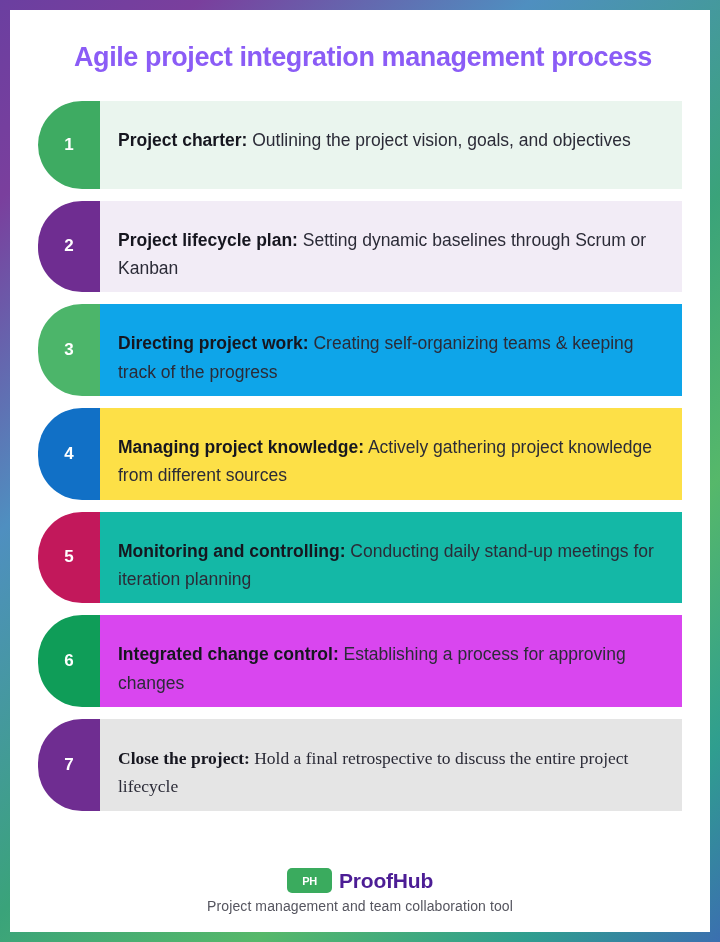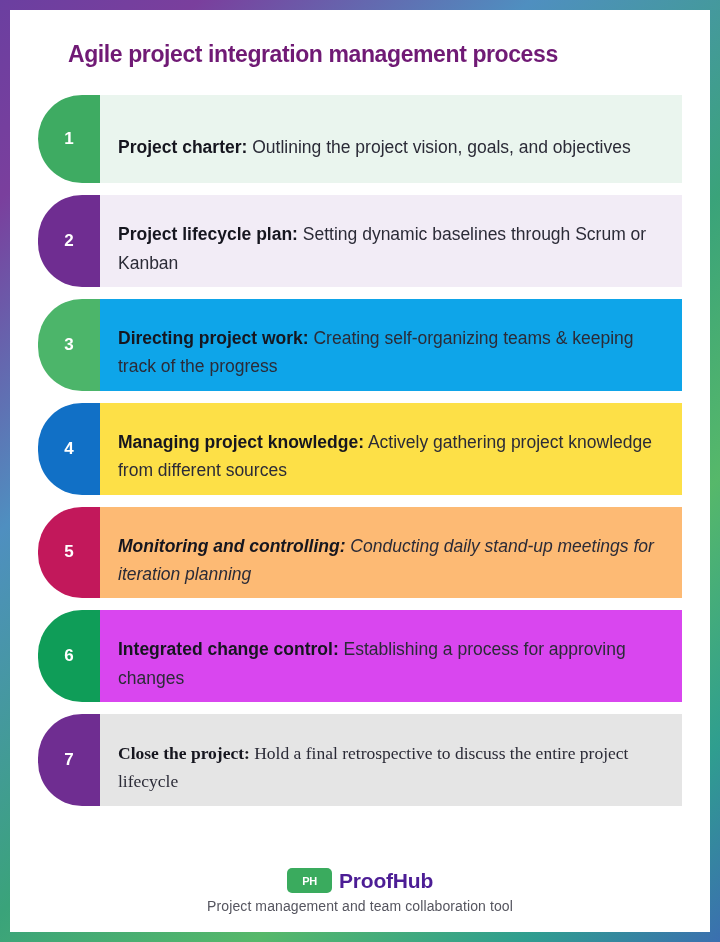--- a/index.html
+++ b/index.html
@@ -22,25 +22,25 @@
 
   .poster-inner {
     position: relative;
     width: 100%;
     height: 100%;
     background: #ffffff;
     padding: 22px 28px 0 28px;
   }
 
   .title {
-    text-align: left;
-    font-size: 23px;
+    text-align: right;
+    font-size: 27px;
     line-height: 1.28;
     font-weight: bold;
-    color: #701a75;
+    color: #8b5cf6;
     letter-spacing: -0.4px;
     padding: 8px 30px 0 30px;
   }
 
   .steps {
     margin-top: 26px;
   }
 
   .step {
     position: relative;
@@ -58,21 +58,21 @@
     align-items: center;
     justify-content: center;
     color: #ffffff;
     font-size: 17px;
     font-weight: bold;
   }
 
   .body {
     flex: 1 1 auto;
     display: flex;
-    align-items: center;
+    align-items: flex-start;
     padding: 25px 20px 10px 18px;
   }
 
   .body p {
     font-size: 17.5px;
     line-height: 1.62;
     color: #2b2b37;
   }
 
   .body b {
@@ -165,21 +165,21 @@
         </div>
         <div class="body" style="background: #fde047;">
           <p><b>Managing project knowledge:</b><span> Actively gathering project knowledge from different sources</span></p>
         </div>
       </div>
 
       <div class="step">
         <div class="badge" style="background: rgb(194, 24, 91);">
           <span>5</span>
         </div>
-        <div class="body" style="background: #fdba74; font-style: italic;">
+        <div class="body" style="background: #14b8a6;">
           <p><b>Monitoring and controlling:</b><span> Conducting daily stand-up meetings for iteration planning</span></p>
         </div>
       </div>
 
       <div class="step">
         <div class="badge" style="background: rgb(15, 157, 88);">
           <span>6</span>
         </div>
         <div class="body" style="background: #d946ef;">
           <p><b>Integrated change control:</b><span>  Establishing a process for approving changes</span></p>

